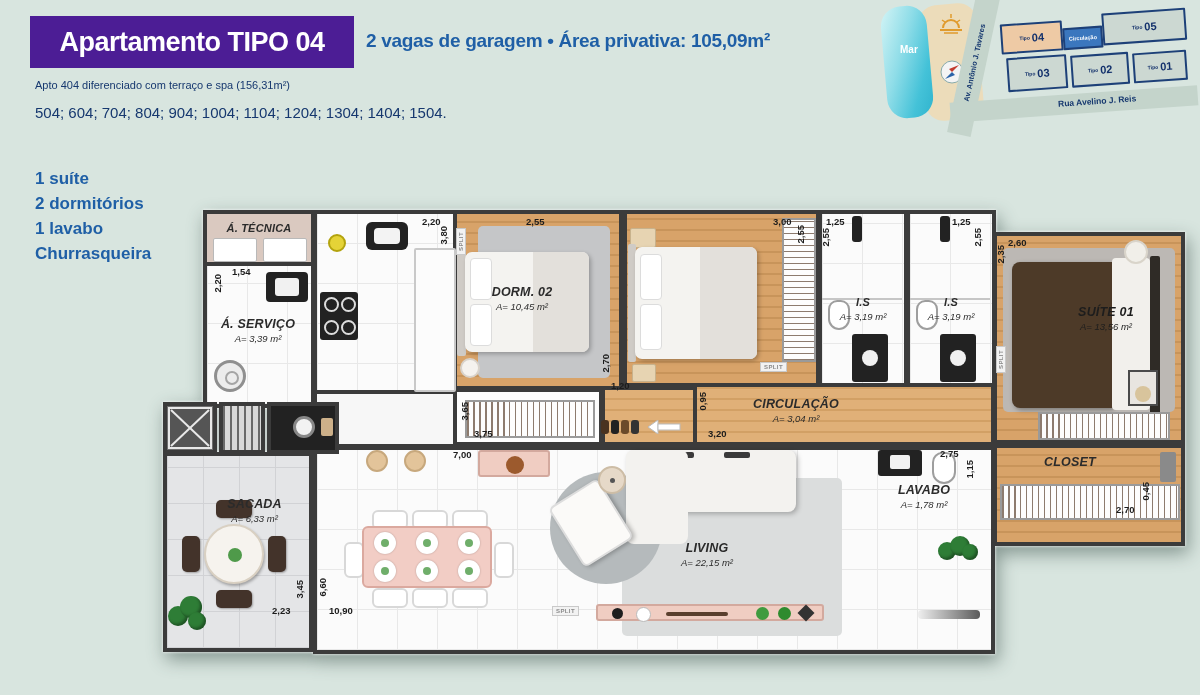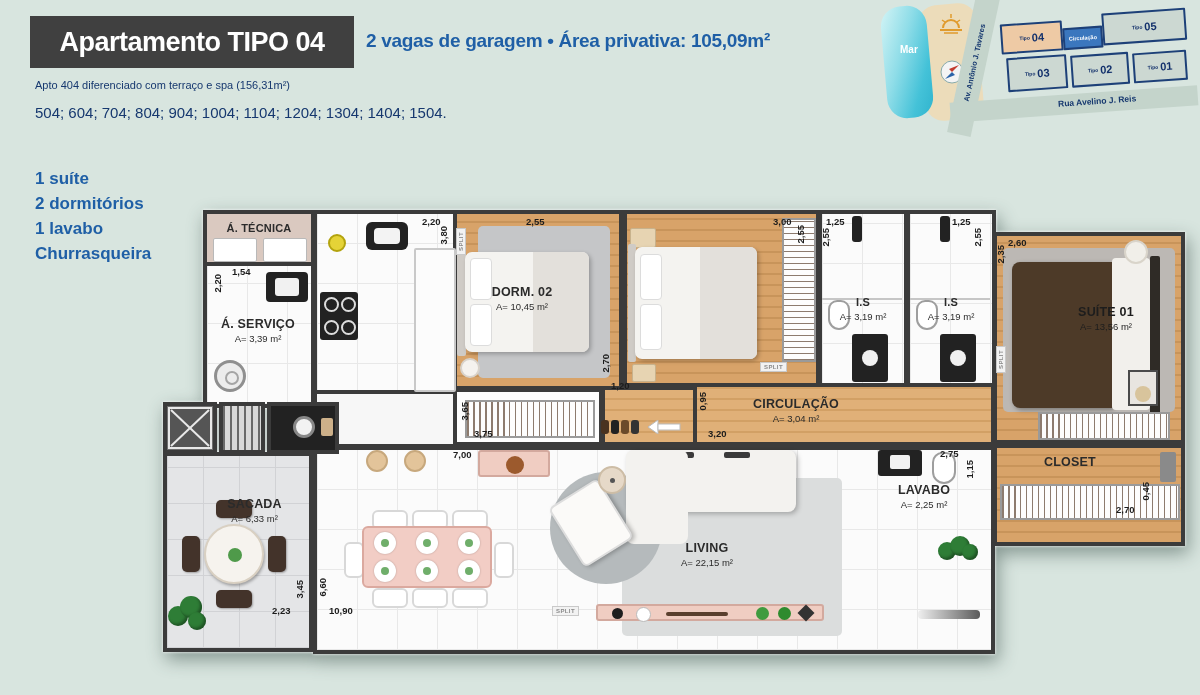--- a/index.html
+++ b/index.html
@@ -5,21 +5,21 @@
   html,body{margin:0;padding:0;}
   body{
     width:1200px;height:695px;position:relative;overflow:hidden;
     background:#d8e5df;
     font-family:"Liberation Sans",sans-serif;
     -webkit-font-smoothing:antialiased;
   }
   .abs{position:absolute;box-sizing:border-box;}
 
   
-  .title-box{left:30px;top:16px;width:324px;height:52px;background:#404040;
+  .title-box{left:30px;top:16px;width:324px;height:52px;background:#4c1d95;
     display:flex;align-items:center;justify-content:center;}
   .title-box h1{margin:0;color:#fff;font-size:27px;font-weight:800;letter-spacing:-.5px;white-space:nowrap;}
   .subtitle{left:366px;top:30px;color:#1f5fa6;font-size:19px;font-weight:700;letter-spacing:-.3px;}
   .note1{left:35px;top:79px;color:#16386f;font-size:11px;font-weight:500;}
   .note2{left:35px;top:104px;color:#16386f;font-size:15px;font-weight:500;}
   .features{left:35px;top:166px;color:#1f5fa6;font-size:17px;font-weight:600;line-height:25px;}
 
   
   .mm-sand{left:922px;top:4px;width:58px;height:116px;background:#ecdcba;border-radius:18px;transform:rotate(-5deg);}
   .mm-water{left:884px;top:6px;width:46px;height:112px;border-radius:20px;transform:rotate(-5deg);
@@ -43,21 +43,21 @@
     filter:drop-shadow(0 0 1.5px #ffffff) drop-shadow(3px 7px 9px rgba(30,55,48,.45));}
   .room{position:absolute;box-sizing:border-box;border:4px solid #3b3b3b;}
   .tile{background-color:#fbfbfb;background-image:
     repeating-linear-gradient(0deg,#e8e8e8 0 1px,transparent 1px 40px),
     repeating-linear-gradient(90deg,#e8e8e8 0 1px,transparent 1px 40px);}
   .graytile{background-color:#e4e5e7;background-image:
     repeating-linear-gradient(0deg,#d1d2d5 0 1px,transparent 1px 36px),
     repeating-linear-gradient(90deg,#d1d2d5 0 1px,transparent 1px 36px);}
   .wood{background:repeating-linear-gradient(0deg,#d8a369 0 9px,#c8945a 9px 11px);}
   .wood-light{background:repeating-linear-gradient(0deg,#e0b078 0 9px,#d2a065 9px 11px);}
-  .roomlabel{position:absolute;text-align:center;color:#2b2b2b;z-index:6;}
+  .roomlabel{position:absolute;text-align:center;color:#2b2b2b;z-index:6;font-style:italic;}
   .roomlabel .nm{font-size:12.5px;font-weight:800;letter-spacing:.2px;white-space:nowrap;}
   .roomlabel .area{display:block;font-size:9.5px;font-weight:500;margin-top:1px;white-space:nowrap;}
   .roomlabel.small .nm{font-size:11px;}
   .dim{position:absolute;font-size:9.5px;font-weight:800;color:#1c1c1c;z-index:7;white-space:nowrap;}
   .dim.v{writing-mode:vertical-rl;transform:rotate(180deg);}
   .split{position:absolute;font-size:6px;font-weight:600;color:#8a8a8a;background:#f2f2f2;
     border:1px solid #c9c9c9;padding:1px 3px;letter-spacing:.4px;z-index:6;}
   .split.v{writing-mode:vertical-rl;transform:rotate(180deg);padding:3px 1px;}
   .furn{position:absolute;box-sizing:border-box;z-index:3;}
   .rug{position:absolute;z-index:2;border-radius:5px;}
@@ -312,21 +312,21 @@
   </div>
 
   <div class="roomlabel small" style="left:205px;top:218px;width:108px;"><span class="nm">Á. TÉCNICA</span></div>
   <div class="roomlabel" style="left:206px;top:314px;width:104px;"><span class="nm">Á. SERVIÇO</span><span class="area">A= 3,39 m²</span></div>
   <div class="roomlabel" style="left:462px;top:282px;width:120px;"><span class="nm">DORM. 02</span><span class="area">A= 10,45 m²</span></div>
   <div class="roomlabel small" style="left:820px;top:292px;width:86px;"><span class="nm">I.S</span><span class="area">A= 3,19 m²</span></div>
   <div class="roomlabel small" style="left:908px;top:292px;width:86px;"><span class="nm">I.S</span><span class="area">A= 3,19 m²</span></div>
   <div class="roomlabel" style="left:1046px;top:302px;width:120px;color:#1d1d1d;"><span class="nm">SUÍTE 01</span><span class="area">A= 13,56 m²</span></div>
   <div class="roomlabel" style="left:726px;top:394px;width:140px;"><span class="nm">CIRCULAÇÃO</span><span class="area">A= 3,04 m²</span></div>
   <div class="roomlabel" style="left:1010px;top:452px;width:120px;"><span class="nm">CLOSET</span></div>
-  <div class="roomlabel" style="left:874px;top:480px;width:100px;"><span class="nm">LAVABO</span><span class="area">A= 2,25 m²</span></div>
+  <div class="roomlabel" style="left:874px;top:480px;width:100px;"><span class="nm">LAVABO</span><span class="area">A= 1,78 m²</span></div>
   <div class="roomlabel" style="left:652px;top:538px;width:110px;"><span class="nm">LIVING</span><span class="area">A= 22,15 m²</span></div>
   <div class="roomlabel" style="left:202px;top:494px;width:105px;"><span class="nm">SACADA</span><span class="area">A= 6,33 m²</span></div>
 
   <div class="split v" style="left:456px;top:228px;">SPLIT</div>
   <div class="split" style="left:760px;top:362px;">SPLIT</div>
   <div class="split v" style="left:996px;top:346px;">SPLIT</div>
   <div class="split" style="left:552px;top:606px;">SPLIT</div>
 
   <div class="dim" style="left:232px;top:266px;">1,54</div>
   <div class="dim v" style="left:212px;top:274px;">2,20</div>

